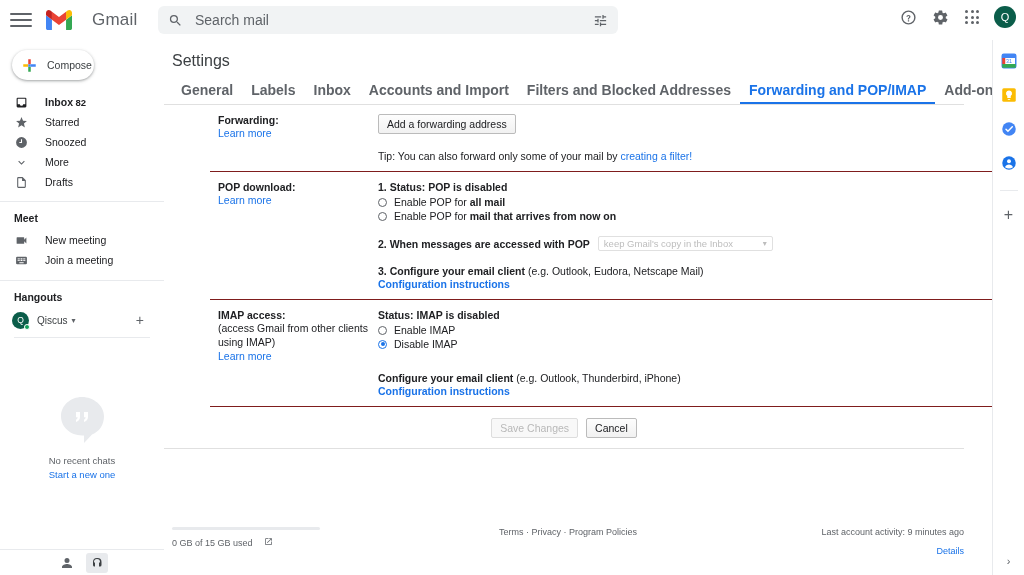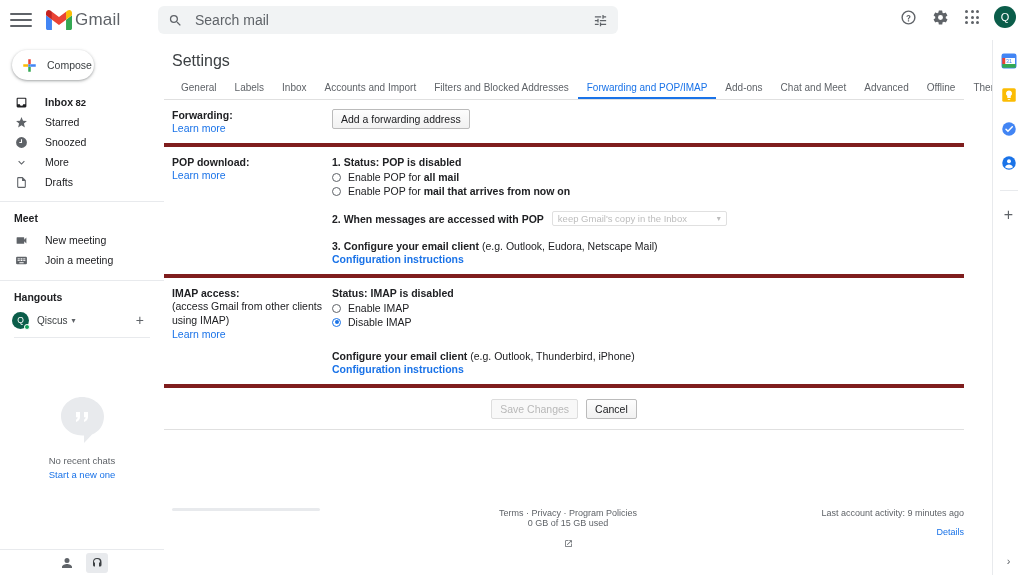--- a/index.html
+++ b/index.html
@@ -13,21 +13,21 @@
   body { position: relative; }
 
   
   .topbar {
     position: absolute; top: 0; left: 0; width: 1024px; height: 40px;
     display: flex; align-items: center;
     background: #fff;
   }
   .hamburger { width: 22px; height: 22px; margin-left: 10px; display:flex; flex-direction:column; justify-content:center; gap:4px; cursor:pointer; }
   .hamburger span { display:block; height:2px; background:#5f6368; border-radius:1px; }
-  .gmail-logo { display:flex; align-items:center; margin-left: 14px; gap: 3px; }
+  .gmail-logo { display:flex; align-items:center; margin-left: 14px; gap: 20px; }
   .gmail-mark { width: 26px; height: 20px; position: relative; }
   .gmail-word { font-size: 17px; color: #5f6368; letter-spacing: .2px; font-family: "Liberation Sans", sans-serif; }
 
   .searchwrap {
     position: absolute; left: 158px; top: 6px;
     width: 460px; height: 28px;
     background: #f1f3f4; border-radius: 6px;
     display: flex; align-items: center; padding: 0 10px;
   }
   .search-icon { width: 15px; height: 15px; flex: 0 0 auto; }
@@ -95,24 +95,24 @@
 
   .sb-bottom { position:absolute; bottom: 0; left:0; width: 164px; height: 26px; border-top:1px solid #e8eaed; display:flex; align-items:center; justify-content:center; gap: 8px; }
   .sb-bottom .bbtn { width: 22px; height: 20px; display:flex; align-items:center; justify-content:center; border-radius:3px; cursor:pointer; }
   .sb-bottom .bbtn.sel { background:#e8eaed; }
 
   
   .main { position:absolute; left: 164px; top: 40px; width: 828px; height: 535px; background:#fff; }
   .page-title { font-size: 16px; color: #3c4043; padding: 12px 0 0 8px; font-weight: normal; }
 
   .tabs { display:flex; align-items:flex-end; margin-top: 12px; padding-left: 8px; border-bottom: 1px solid #e0e0e0; width: 800px; }
-  .tab { font-size: 10px; color:#5f6368; padding: 0 9px 6px 9px; cursor:pointer; white-space: nowrap; }
+  .tab { font-size: 14px; color:#5f6368; padding: 0 9px 6px 9px; cursor:pointer; white-space: nowrap; font-weight: bold; }
   .tab.active { color: #1a73e8; border-bottom: 2px solid #1a73e8; padding-bottom: 4px; }
 
-  .setrow { display:flex; border-bottom: 4px solid #7f1d1d; padding: 9px 0 9px 8px; width: 800px; }
+  .setrow { display:flex; border-bottom: 1px solid #7f1d1d; padding: 9px 0 9px 8px; width: 800px; margin-left: 46px; }
   .setlabel { width: 160px; flex: 0 0 160px; font-size: 10.5px; }
   .setlabel b { font-weight: bold; color:#202124; display:block; }
   .setlabel .note { color:#202124; font-weight: normal; line-height: 1.35; display:block; }
   .learn { color:#1a73e8; cursor:pointer; display:inline-block; margin-top:1px; }
   .setbody { flex: 1; font-size: 10.5px; color:#202124; }
 
   .btn {
     font-family: "Liberation Sans", sans-serif;
     font-size: 10.5px; color:#202124;
     background: linear-gradient(#fdfdfd, #f1f1f1);
@@ -141,21 +141,21 @@
   .sel-disabled .cv { font-size: 8px; color:#bdbdbd; }
 
   .cfgline { margin-top: 14px; font-weight: bold; }
   .cfgline .norm { font-weight: normal; }
   .cfglink { color:#1a73e8; display:block; margin-top:1px; cursor:pointer; }
 
   .savebar { display:flex; justify-content:center; gap: 8px; padding: 11px 0 10px 0; width: 800px; border-bottom: 1px solid #e0e0e0; }
 
   .footer { width: 800px; padding-left: 8px; margin-top: 78px; position:relative; font-size:9px; color:#5f6368; }
   .storagebar { width: 148px; height: 3px; background:#e8eaed; border-radius:2px; }
-  .storage-text { margin-top: 7px; display:flex; align-items:center; gap:11px;flex-direction:column; }
+  .storage-text { margin-top: 7px; display:flex; align-items:center; gap:11px; }
   .footer-center { position:absolute; left: 335px; top: 0; font-size: 9px; color:#5f6368; }
   .footer-center span { color:#5f6368; }
   .footer-right { position:absolute; right: 0; top: 0; text-align:right; font-size: 9px; color:#5f6368; }
   .footer-right .det { margin-top: 9px; }
 
   
   .rightrail { position:absolute; right:0; top:40px; width: 32px; height: 535px; background:#fff; border-left:1px solid #e8eaed; display:flex; flex-direction:column; align-items:center; padding-top: 12px; gap: 16px; }
   .rr-icon { width: 18px; height: 18px; cursor:pointer; }
   .rr-divider { width: 18px; height:1px; background:#e8eaed; margin-top: 2px; }
   .rr-plus { font-size: 16px; color:#5f6368; line-height:1; cursor:pointer; }
@@ -358,20 +358,23 @@
     <div class="tab">Themes</div>
   </div>
 
   <div class="setrow">
     <div class="setlabel">
       <b>Forwarding:</b>
       <span class="learn">Learn more</span>
     </div>
     <div class="setbody">
       <button class="btn">Add a forwarding address</button>
+      <div class="tip">
+        <span>Tip: You can also forward only some of your mail by </span><span class="lnk">creating a filter!</span>
+      </div>
     </div>
   </div>
 
   <div class="setrow">
     <div class="setlabel">
       <b>POP download:</b>
       <span class="learn">Learn more</span>
     </div>
     <div class="setbody">
       <div class="statusline">1. Status: POP is disabled</div>

